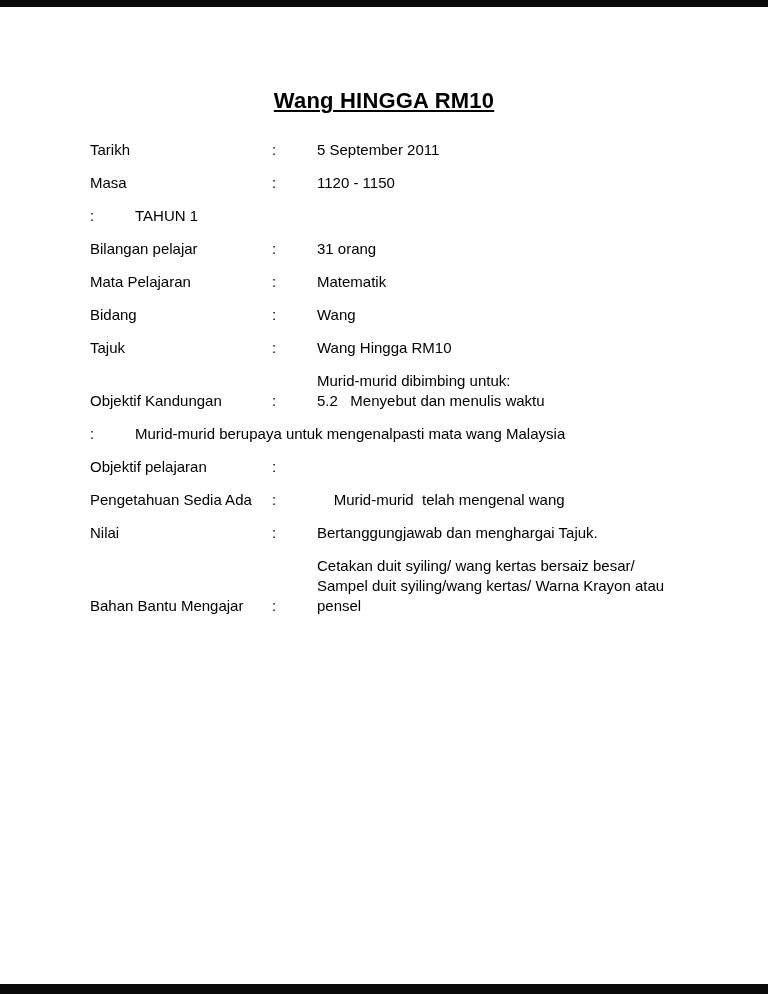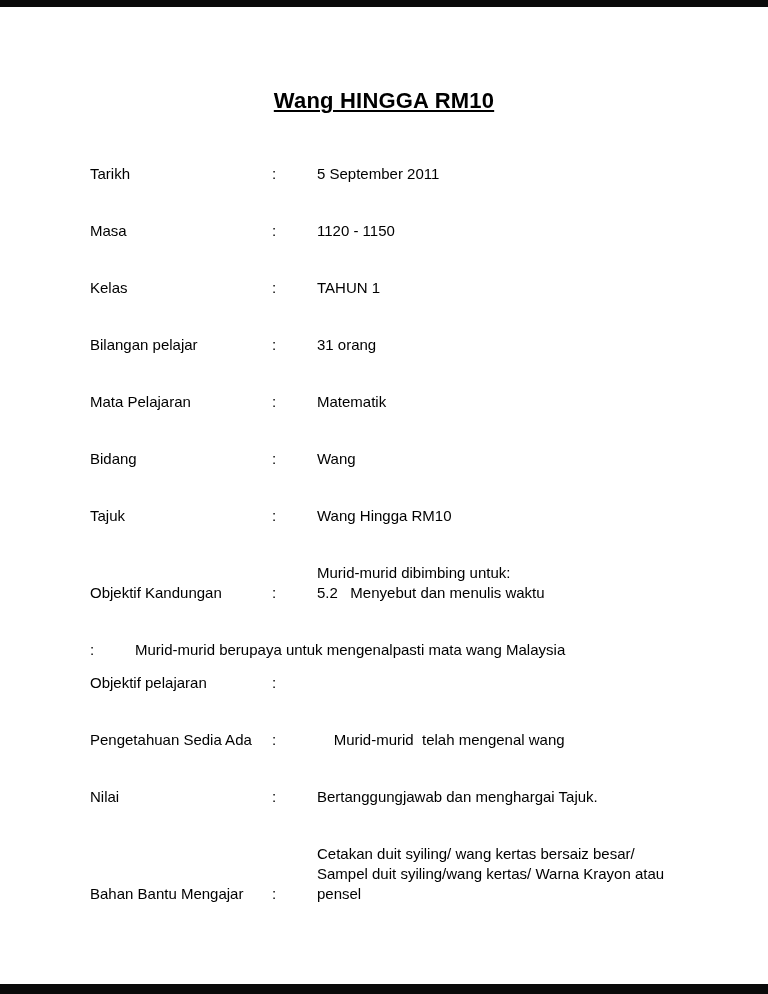--- a/index.html
+++ b/index.html
@@ -36,21 +36,21 @@
     line-height: 20px;
   }
   .row {
     display: flex;
     margin-bottom: 13px;
     align-items: flex-end;
   }
   .row .label { width: 182px; flex: none; }
   .row .colon { width: 45px; flex: none; }
   .row .value { flex: 1; }
-  .row .value p { white-space: pre-wrap; margin-top: 24px; }
+  .row .value p { white-space: pre-wrap; }
   .row .value p + p { margin-top: 0; }
 </style>
 </head>
 <body>
 
 <div class="edge-bar top"></div>
 
 <div>
   <h1 class="doc-title">Wang HINGGA RM10</h1>
 
@@ -63,21 +63,20 @@
         </div>
       </div>
       <div class="row">
         <div class="label">Masa</div>
         <div class="colon">:</div>
         <div class="value">
           <p>1120 - 1150</p>
         </div>
       </div>
       <div class="row">
-        <div class="label">Kelas</div>
         <div class="colon">:</div>
         <div class="value">
           <p>TAHUN 1</p>
         </div>
       </div>
       <div class="row">
         <div class="label">Bilangan pelajar</div>
         <div class="colon">:</div>
         <div class="value">
           <p>31 orang</p>

